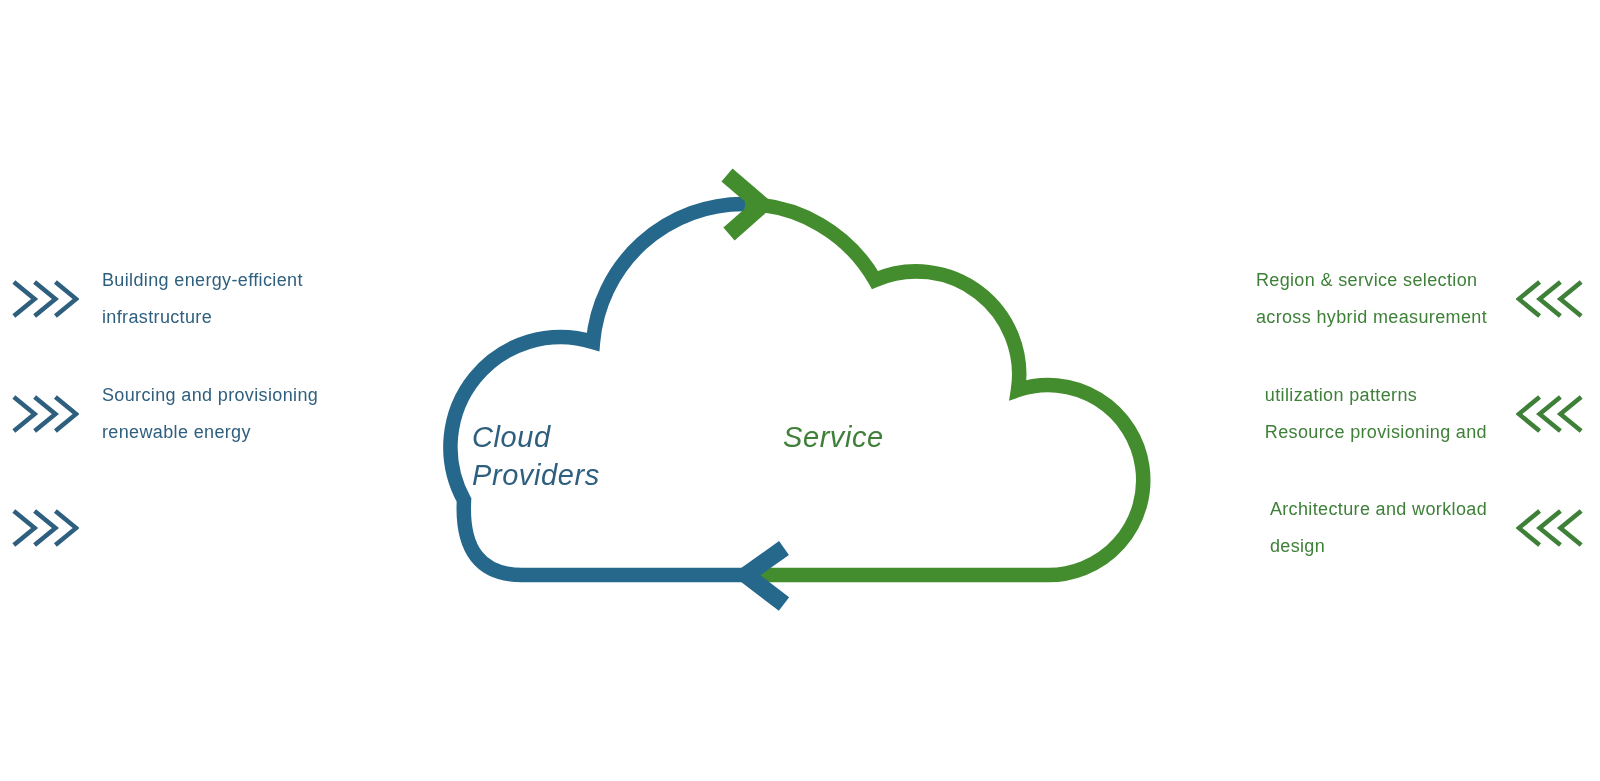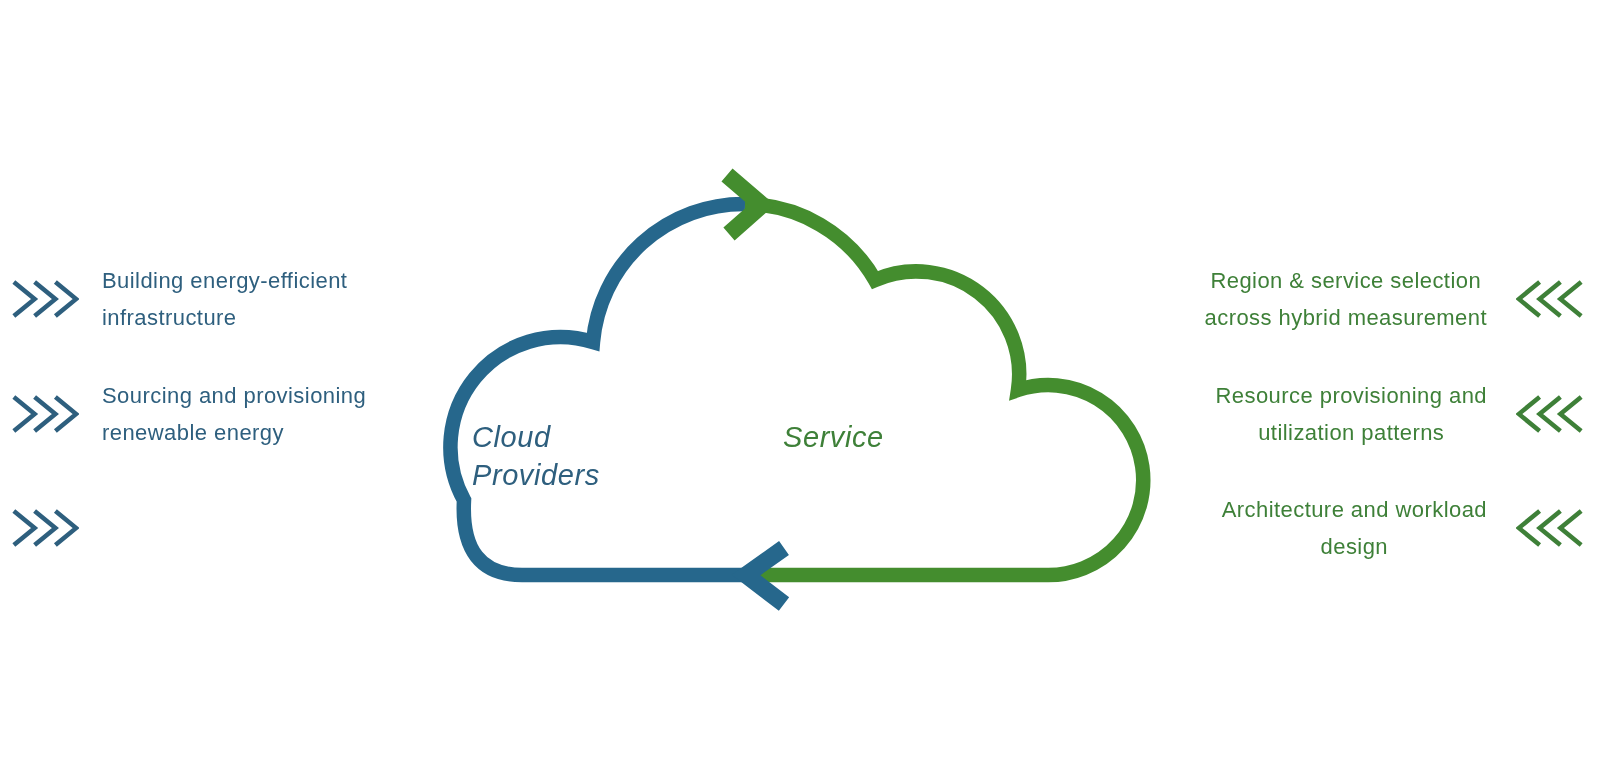--- a/index.html
+++ b/index.html
@@ -25,25 +25,25 @@
   .cloud-label{
     position:absolute;width:300px;
     font-size:29px;line-height:38px;
     text-align:left;letter-spacing:0.02em;font-style:italic;
   }
   .cloud-label.blue{color:var(--blue-text);left:472px;top:418px;}
   .cloud-label.green{color:var(--green-text);left:783px;top:418px;}
 
   .side-text{
     position:absolute;
-    font-size:22px;line-height:37px;
+    font-size:18px;line-height:37px;
     letter-spacing:0.02em;white-space:nowrap;
   }
   .side-text.left{left:102px;color:var(--blue-text);text-align:left;}
-  .side-text.right{right:113px;color:var(--green-text);text-align:center;}
+  .side-text.right{right:113px;color:var(--green-text);text-align:left;}
 
   .chev{position:absolute;width:68px;height:44px;}
   .chev.left-c{left:11px;}
   .chev.right-c{left:1516px;}
   .chev polyline{fill:none;stroke-width:4.8;stroke-linecap:butt;stroke-linejoin:miter;}
   .chev.blue-c polyline{stroke:var(--blue-text);}
   .chev.green-c polyline{stroke:var(--green-text);}
 
   .t1{top:262px;} .t2{top:377px;} .t3{top:491px;}
   .c1{top:277px;} .c2{top:392px;} .c3{top:506px;}
@@ -98,22 +98,22 @@
     <div>Region &amp; service selection</div>
     <div>across hybrid measurement</div>
   </div>
   <svg class="chev right-c green-c c1" viewBox="0 0 72 44">
     <polyline points="25,4 3,22 25,40"></polyline>
       <polyline points="47,4 25,22 47,40"></polyline>
       <polyline points="69,4 47,22 69,40"></polyline>
   </svg>
 
   <div class="side-text right t2">
+    <div>utilization patterns</div>
     <div>Resource provisioning and</div>
-    <div>utilization patterns</div>
   </div>
   <svg class="chev right-c green-c c2" viewBox="0 0 72 44">
     <polyline points="25,4 3,22 25,40"></polyline>
       <polyline points="47,4 25,22 47,40"></polyline>
       <polyline points="69,4 47,22 69,40"></polyline>
   </svg>
 
   <div class="side-text right t3">
     <div>Architecture and workload</div>
     <div>design</div>

